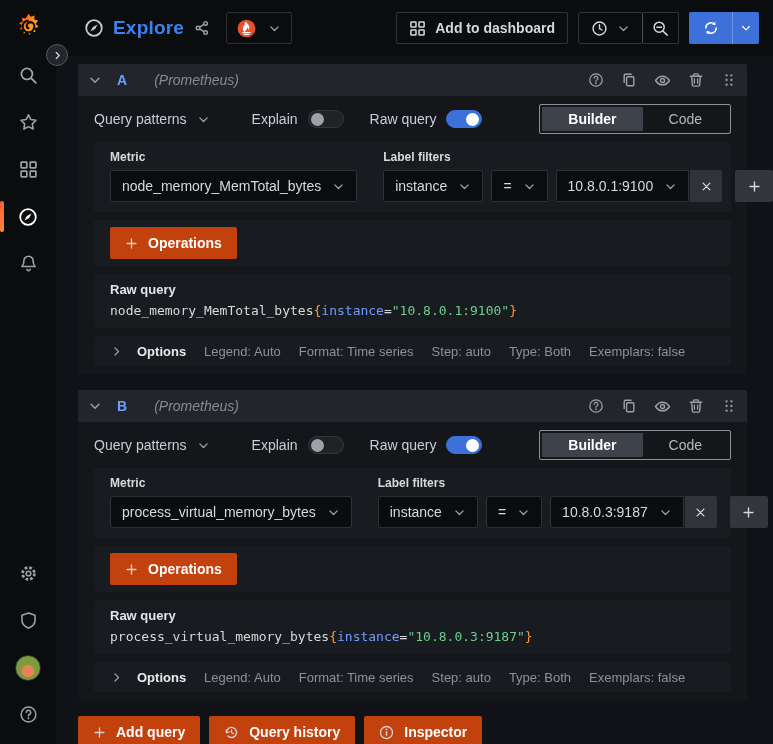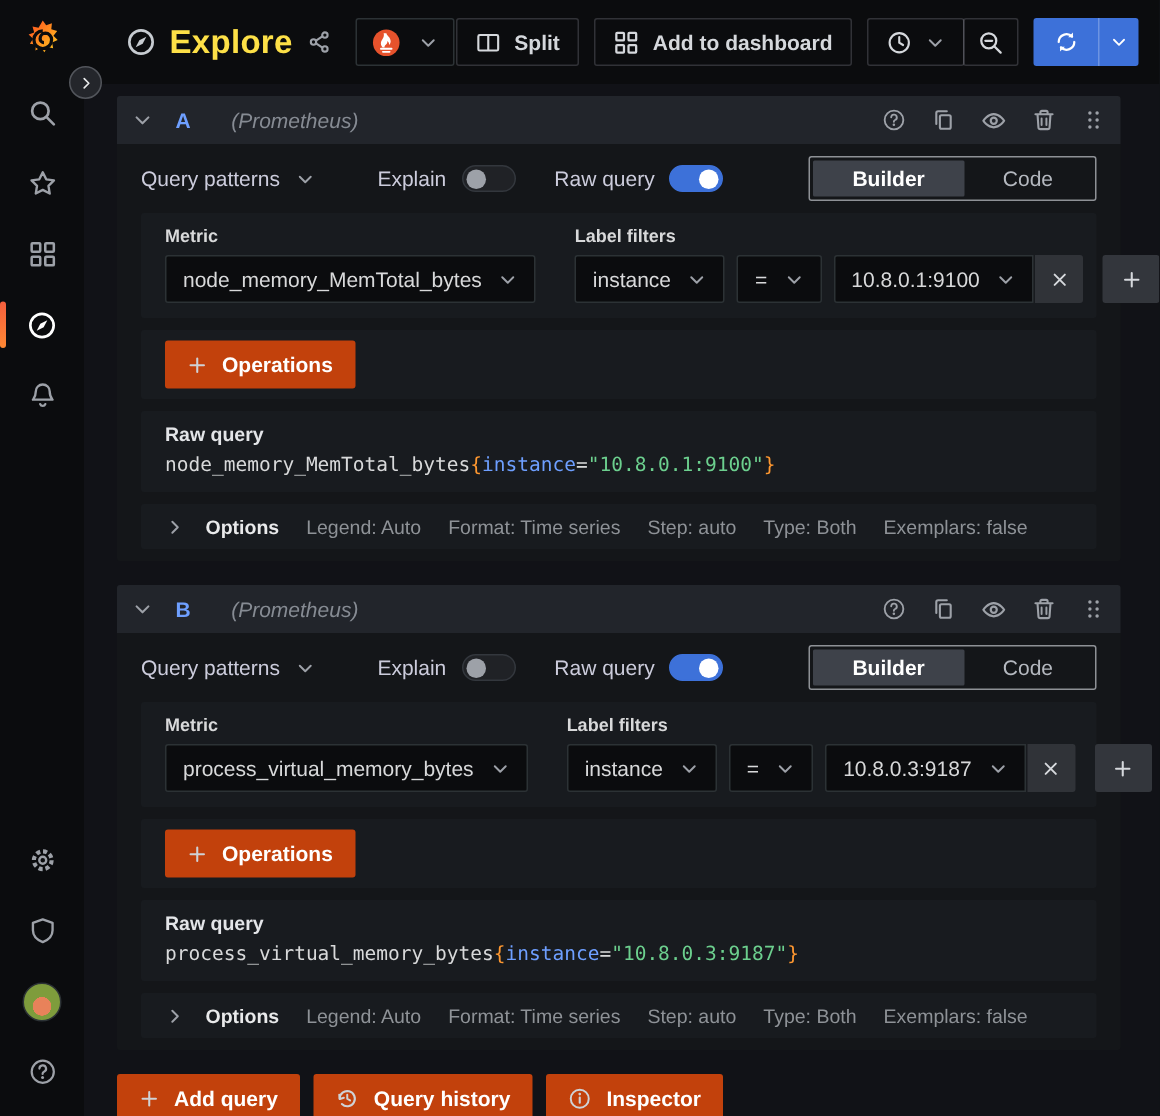--- a/index.html
+++ b/index.html
@@ -18,21 +18,21 @@
   .nav-item.active { color:#fff; }
   .nav-item.active::before { content:""; position:absolute; left:0; top:8px; bottom:8px; width:4px; border-radius:2px; background:linear-gradient(#f55f3e,#ff8833); }
   .sidebar .grow { flex:1; }
   .avatar { width:26px; height:26px; border-radius:50%; background:radial-gradient(circle at 50% 62%, #e8825a 0 32%, #7e9c3c 33% 100%); border:1px solid #2c3235; }
   .expand-btn { position:absolute; left:46px; top:44px; width:22px; height:22px; border-radius:50%; background:#24262b; border:1px solid #53565c; color:#e9eaeb; display:flex; align-items:center; justify-content:center; z-index:9; cursor:pointer; }
 
   
   .main { flex:1; display:flex; flex-direction:column; min-width:0; }
   .topbar { height:56px; flex-shrink:0; background:#0b0c0e; display:flex; align-items:center; padding:0 14px 0 28px; }
   .explore-title { display:flex; align-items:center; gap:9px; color:#d8d9da; }
-  .page-title { font-size:22px; font-weight:bold; color:#fde047; letter-spacing:.2px; }
+  .page-title { font-size:19px; font-weight:bold; color:#3b82f6; letter-spacing:.2px; }
   .share-ic { color:#9da1a8; margin-left:10px; cursor:pointer; display:flex; }
   .ds-picker { height:32px; margin-left:16px; border:1px solid #2c3235; border-radius:2px; display:flex; align-items:center; gap:12px; padding:0 10px; cursor:pointer; color:#9da1a8; }
   .topbar .grow { flex:1; }
   .tb-btn { height:32px; border:1px solid rgba(204,204,220,.2); border-radius:2px; background:transparent; color:#d5d8dc; display:flex; align-items:center; gap:9px; padding:0 12px; font-weight:bold; font-size:14px; cursor:pointer; white-space:nowrap; }
   .tb-btn + .tb-btn { margin-left:-1px; }
   .tb-sep { width:10px; flex-shrink:0; }
   .icon-only { padding:0 9px; }
   .refresh-btn { height:32px; margin-left:10px; background:#3d71d9; border-radius:2px; display:flex; overflow:hidden; color:#fff; cursor:pointer; }
   .refresh-main { width:43px; display:flex; align-items:center; justify-content:center; }
   .refresh-caret { width:27px; border-left:1px solid rgba(255,255,255,.25); display:flex; align-items:center; justify-content:center; }
@@ -295,26 +295,20 @@
         </span>
       <div class="ds-picker">
         <svg width="19" height="19">
             <use href="#i-prom"></use>
           </svg>
         <svg width="13" height="13" class="chev">
             <use href="#i-chev-down"></use>
           </svg>
       </div>
       <div class="grow"></div>
-      <button class="tb-btn">
-        <svg width="17" height="17">
-            <use href="#i-split"></use>
-          </svg>
-        <span>Split</span>
-      </button>
       <span class="tb-sep"></span>
       <button class="tb-btn">
         <svg width="17" height="17">
             <use href="#i-apps"></use>
           </svg>
         <span>Add to dashboard</span>
       </button>
       <span class="tb-sep"></span>
       <button class="tb-btn">
         <svg width="17" height="17">

